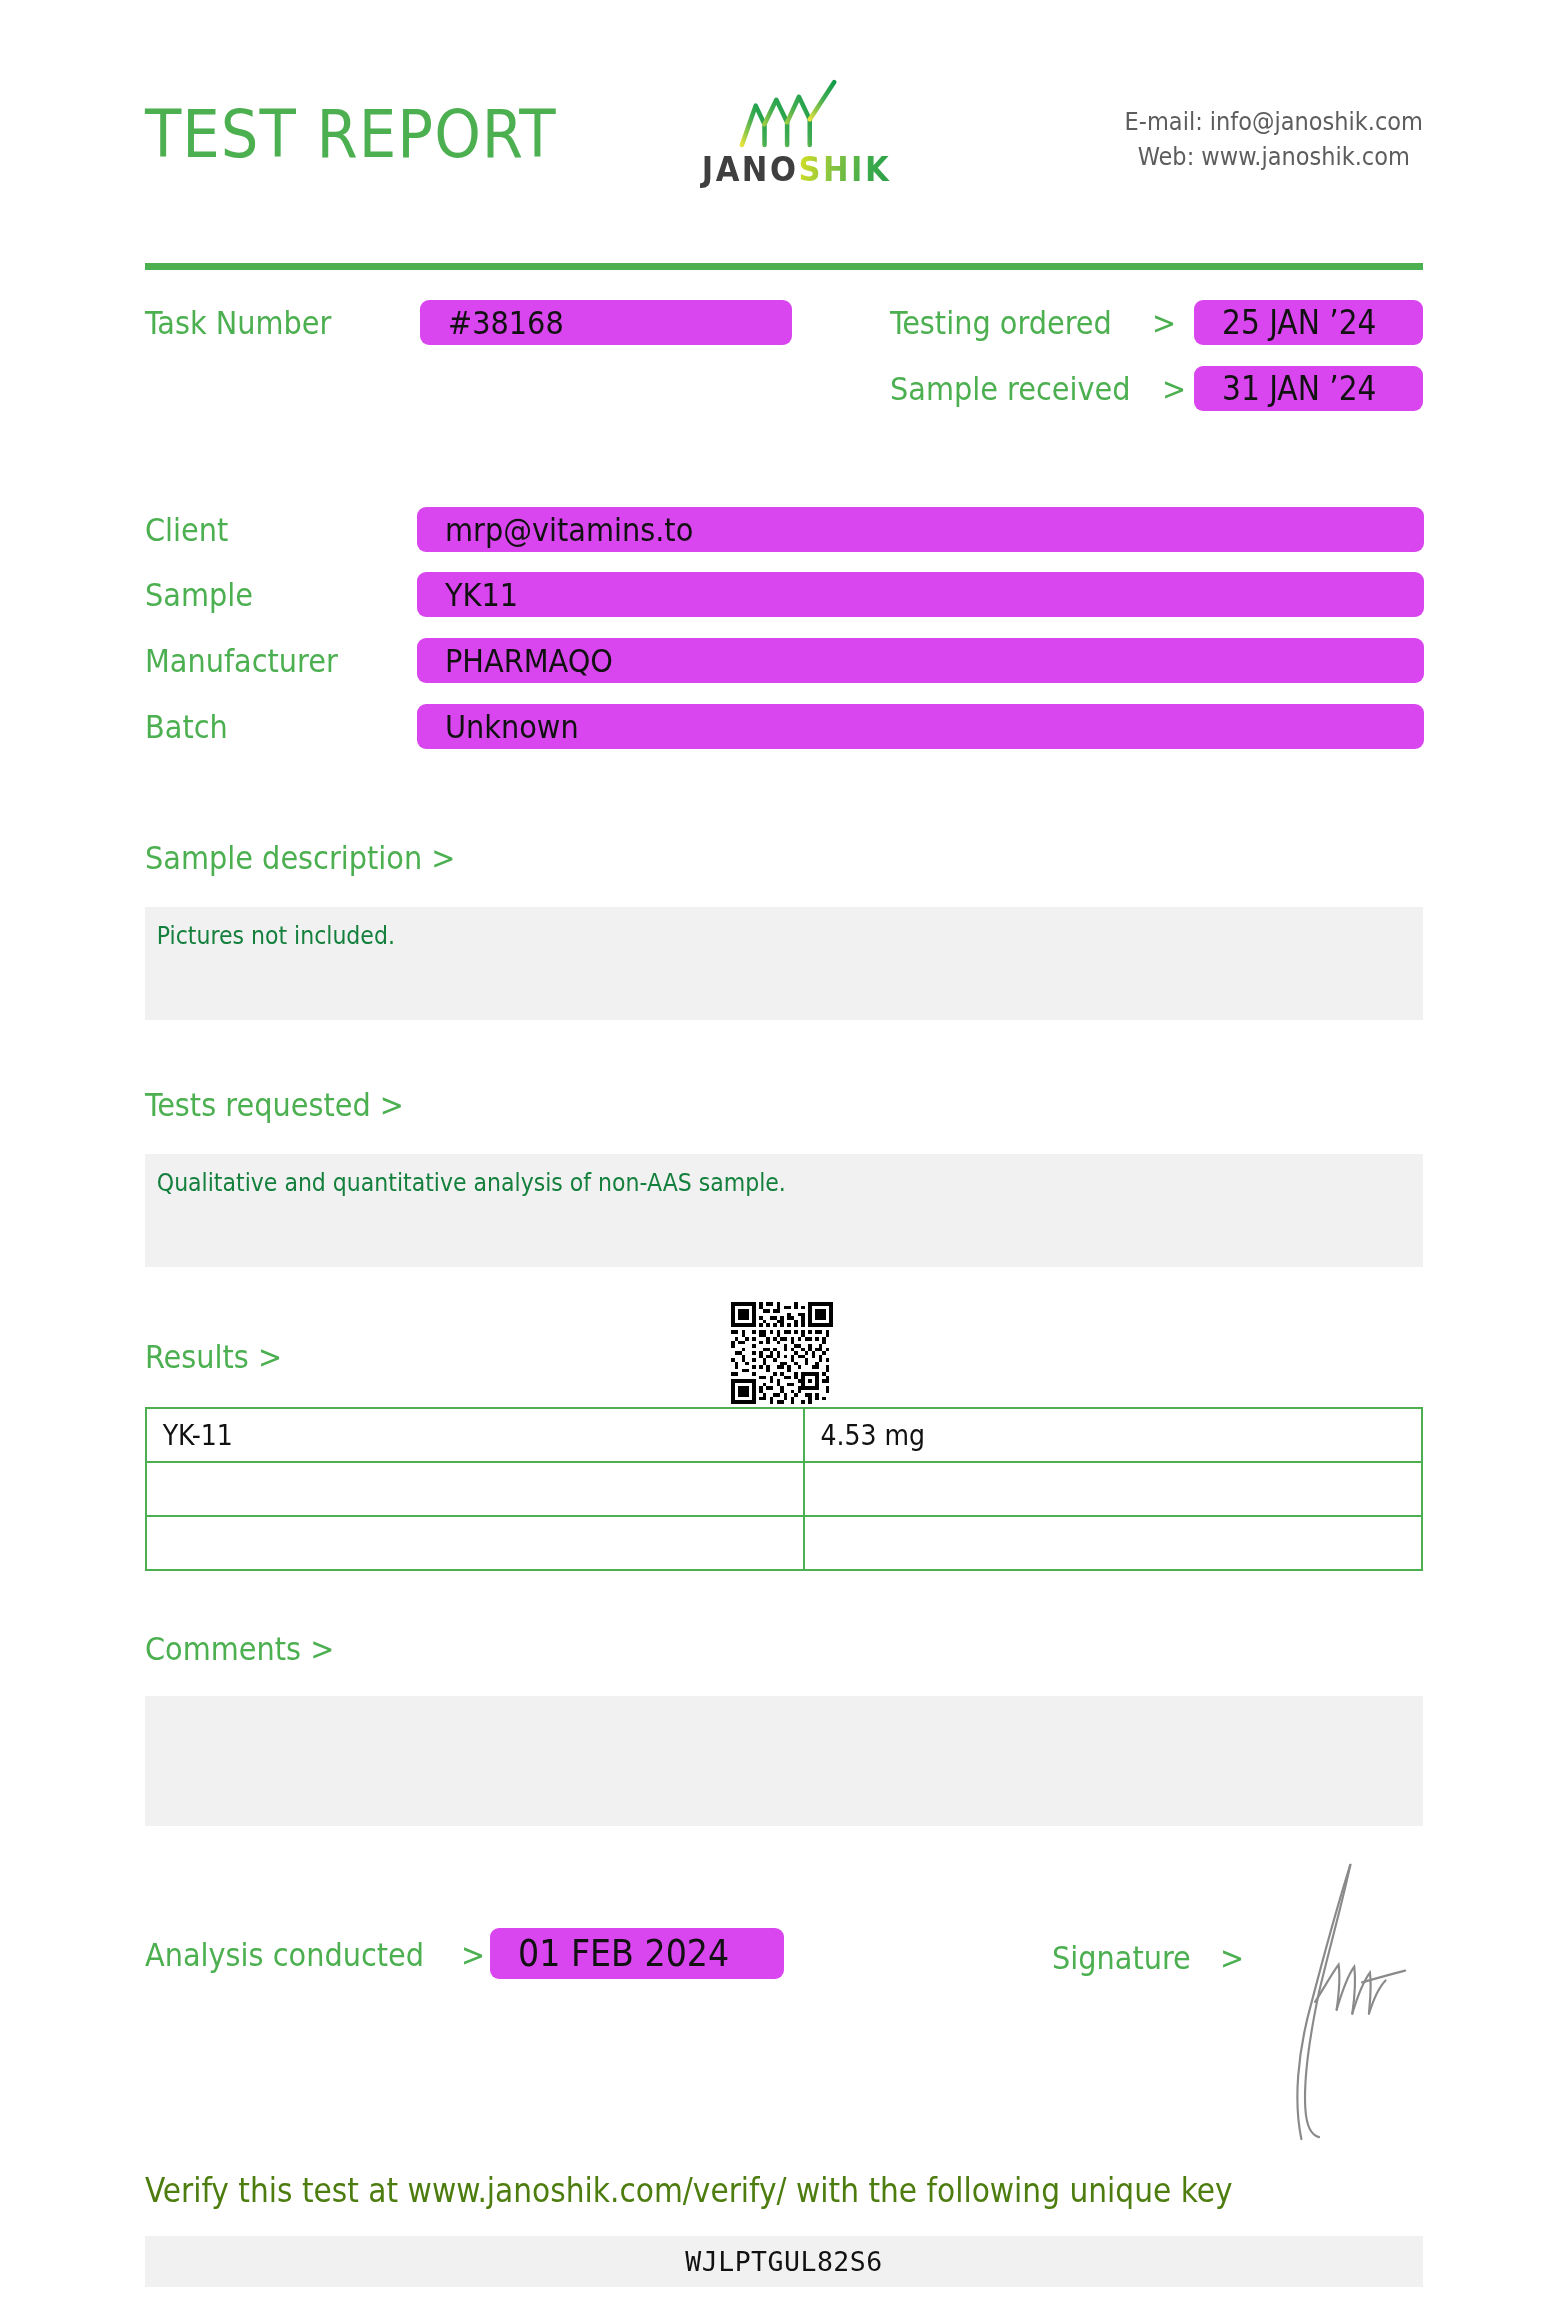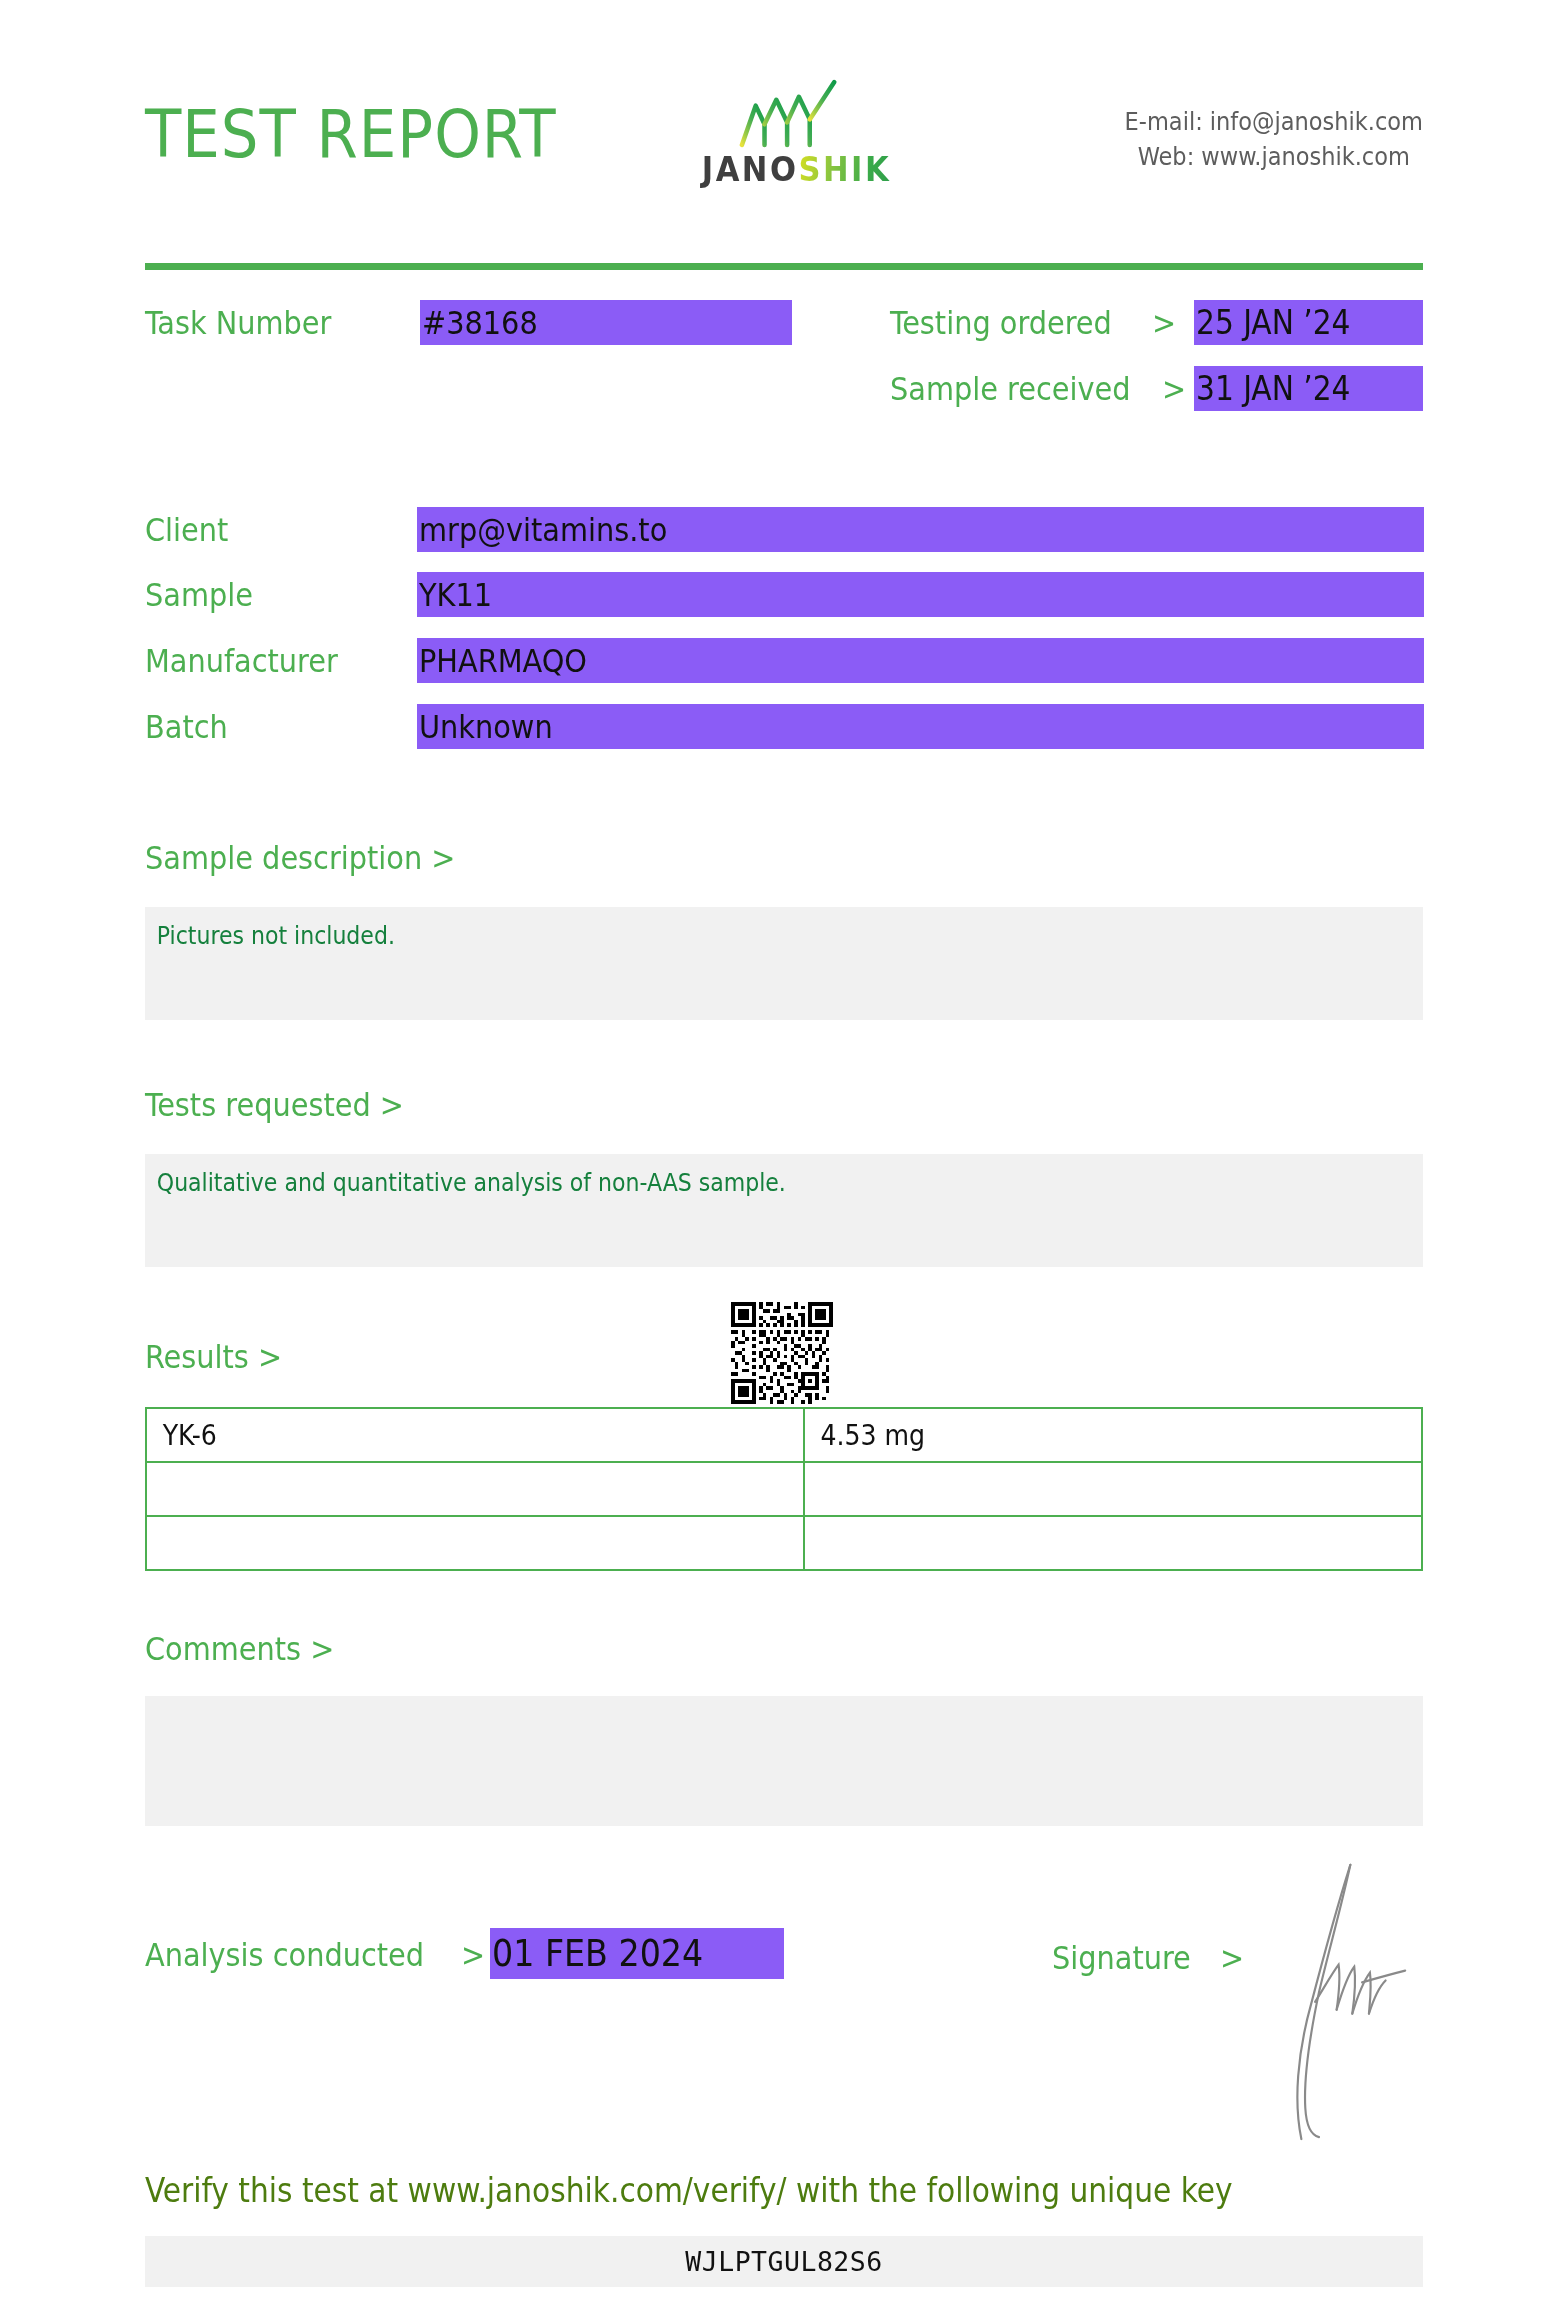--- a/index.html
+++ b/index.html
@@ -96,29 +96,30 @@
   
   .lbl {
     position: absolute;
     color: #4caf50;
     font-size: 32px;
     font-weight: 400;
     white-space: nowrap;
   }
   .fld {
     position: absolute;
-    background: #8b5cf6;
+    background: #d946ef;
     color: #111;
     font-size: 32px;
     display: flex;
     align-items: center;
-    padding-left: 2px;
+    padding-left: 28px;
     box-sizing: border-box;
     white-space: nowrap;
     overflow: hidden;
+    border-radius: 9px;
   }
 
   
   .task-lbl   { left: 145px; top: 304px; }
   .task-fld   { left: 420px; top: 300px; width: 372px; height: 45px; }
 
   .ord-lbl    { left: 890px; top: 304px; }
   .ord-sep    { left: 1152px; top: 304px; }
   .ord-fld    { left: 1194px; top: 300px; width: 229px; height: 45px; font-size: 33px; }
 
@@ -466,21 +467,21 @@
       <rect x="13" y="28" width="2" height="1"></rect>
         <rect x="17" y="27" width="1" height="2"></rect>
       <rect x="20" y="28" width="1" height="1"></rect>
         <rect x="22" y="27" width="1" height="2"></rect>
     </g>
   </svg>
 
   <table class="rtable">
     <tbody>
       <tr>
-        <td class="c1">YK-6</td>
+        <td class="c1">YK-11</td>
         <td>4.53 mg</td>
       </tr>
       <tr>
         <td class="c1"></td>
         <td></td>
       </tr>
       <tr>
         <td class="c1"></td>
         <td></td>
       </tr>

